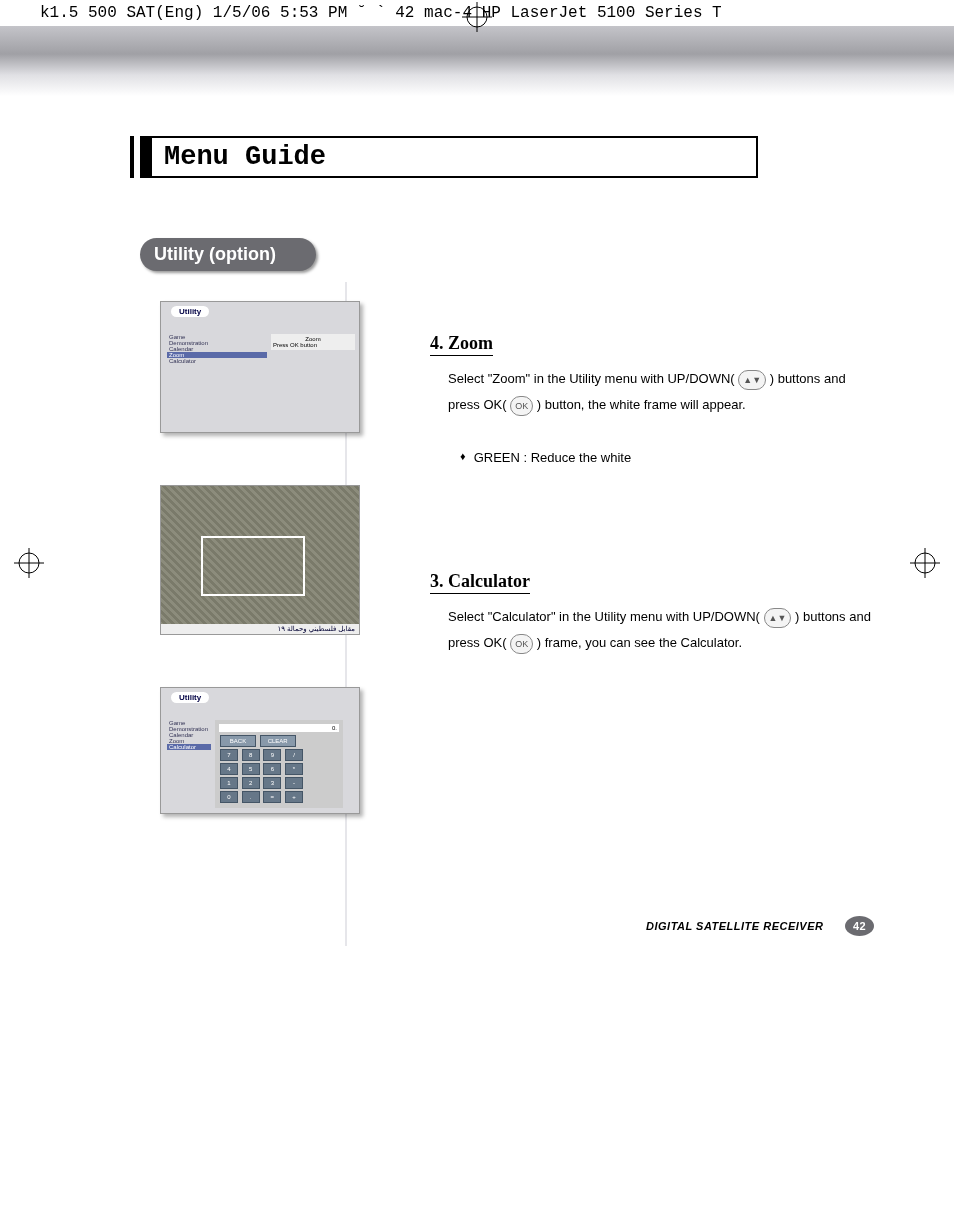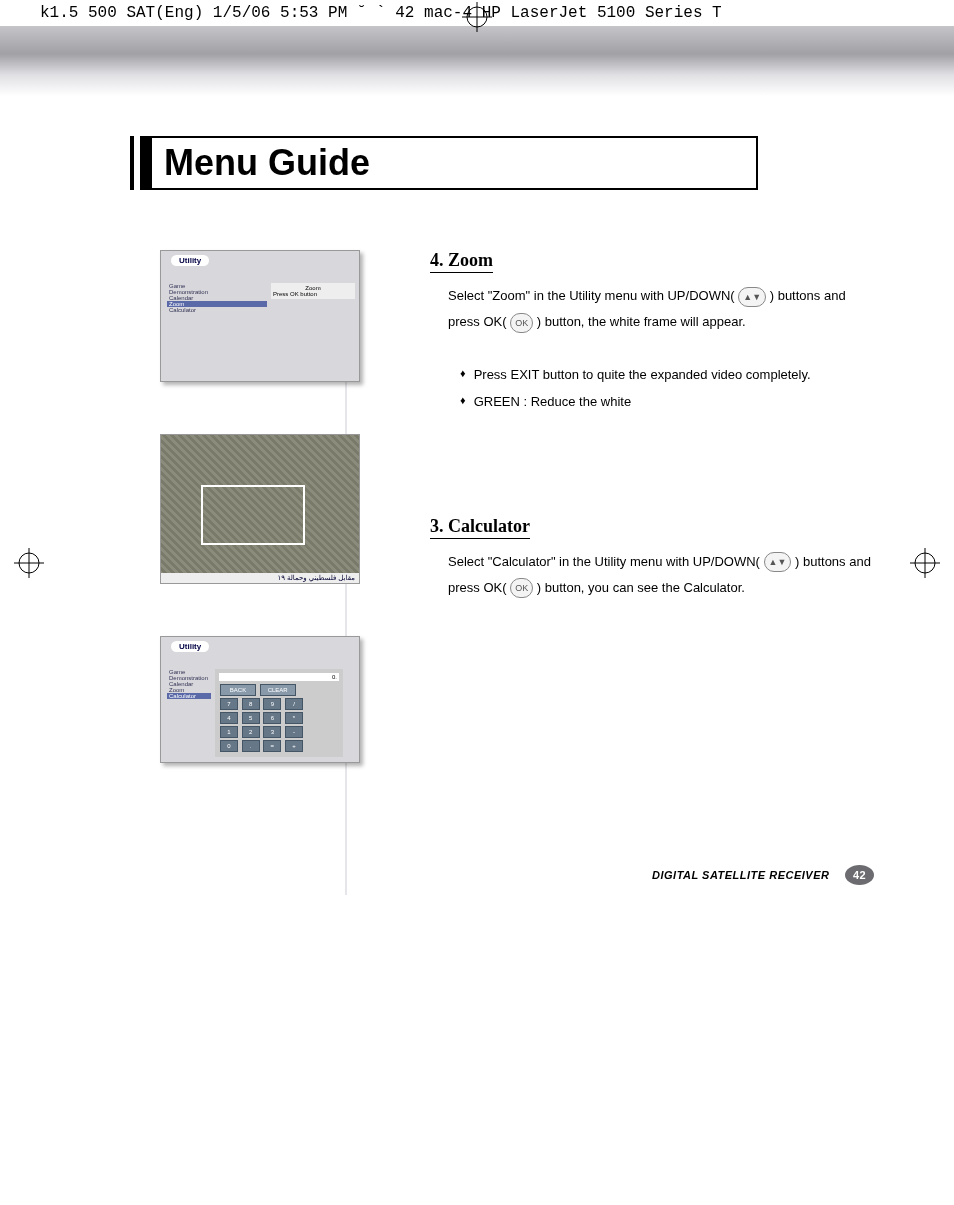--- a/index.html
+++ b/index.html
@@ -35,23 +35,23 @@
   .title-bar::before {
     content: "";
     position: absolute;
     left: -22px;
     top: -2px;
     bottom: -2px;
     width: 4px;
     background: #000;
   }
   .title-text {
-    font-size: 36px;
+    font-size: 27px;
     font-weight: 900;
-    font-family: Liberation Sans, sans-serif;
+    font-family: Liberation Mono, monospace;
   }
   .subtitle-pill {
     display: inline-block;
     background: #6b6b70;
     color: #fff;
     font-size: 18px;
     font-weight: bold;
     padding: 6px 40px 6px 14px;
     border-radius: 18px;
     margin-left: 80px;
@@ -63,20 +63,21 @@
     margin-top: 30px;
   }
   .left-col {
     width: 260px;
     margin-left: 70px;
     margin-right: 40px;
   }
   .right-col {
     flex: 1;
     padding-right: 20px;
+    margin-top: 32px;
   }
   .screenshot {
     width: 198px;
     height: 130px;
     margin: 0 auto 52px auto;
     background: #d8d8dc;
     border: 1px solid #999;
     position: relative;
     box-shadow: 3px 3px 4px rgba(0,0,0,0.3);
   }
@@ -189,21 +190,21 @@
   .page-num {
     display:inline-block;
     background:#6b6b70;
     color:#fff;
     width:29px; height:20px;
     line-height:20px;
     text-align:center;
     border-radius:50%;
     font-style:normal;
     font-size:11px;
-    margin-left:12px;
+    margin-left:18px;
   }
   .crop-mark {
     position: absolute;
     width: 30px; height: 30px;
     pointer-events:none;
   }
   .crop-mark svg { width:30px; height:30px; }
   .crop-left { left: 14px; top: 548px; }
   .crop-right { right: 14px; top: 548px; }
   .crop-top { left: 462px; top: 2px; }
@@ -225,20 +226,21 @@
 
 <div class="print-header">k1.5 500 SAT(Eng)  1/5/06 5:53 PM  ˘   `  42   mac-4 HP LaserJet 5100 Series  T</div>
 <div class="top-gradient"></div>
 
 <div class="page-content">
 
   <div class="title-bar">
     <span class="title-text">Menu Guide</span>
   </div>
 
+  <div class="subtitle-pill">Utility (option)</div>
 
   <div class="side-box-frame"></div>
 
   <div class="body-columns">
     <div class="left-col">
 
       <div class="screenshot">
         <div class="screenshot-inner-title">Utility</div>
         <div class="screenshot-inner-list">
           <div>Game</div>
@@ -296,36 +298,33 @@
       <div class="section-heading">4. Zoom</div>
       <p class="intro-text">
         <span>Select "Zoom" in the Utility menu with UP/DOWN(</span>
         <span class="icon-inline">▲▼</span>
         <span>) buttons and press OK(</span>
         <span class="icon-inline">OK</span>
         <span> ) button,  the white frame will appear.</span>
       </p>
       <div class="bullet-list">
         <div class="bi">
-            <span>Press EXIT button to quite the expanded video completely.</span>
-          </div>
-        <div class="bi">
             <span>GREEN : Reduce the white</span>
           </div>
       </div>
 
       <div class="spacer-section"></div>
 
       <div class="section-heading">3. Calculator</div>
       <p class="intro-text">
         <span>Select "Calculator" in the Utility menu with UP/DOWN(</span>
         <span class="icon-inline">▲▼</span>
         <span>) buttons and press OK(</span>
         <span class="icon-inline">OK</span>
-        <span> ) button,  you can see the Calculator.</span>
+        <span> ) frame,  you can see the Calculator.</span>
       </p>
     </div>
   </div>
 
 </div>
 
 <div style="height:40px;"></div>
 
 <div class="footer">
   <span>DIGITAL SATELLITE RECEIVER</span>

